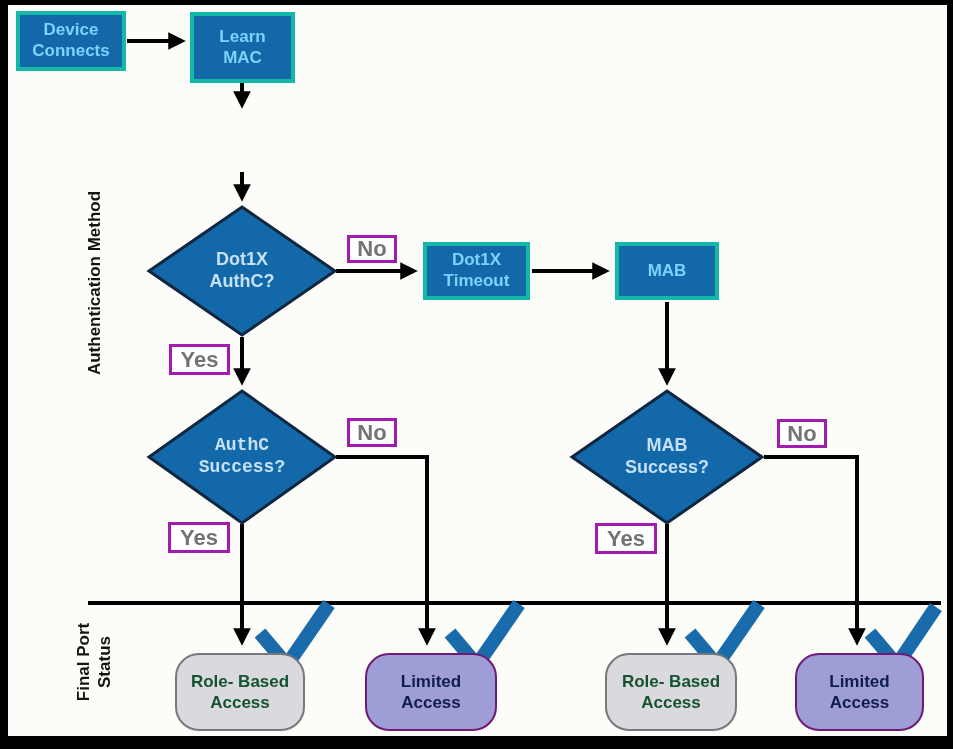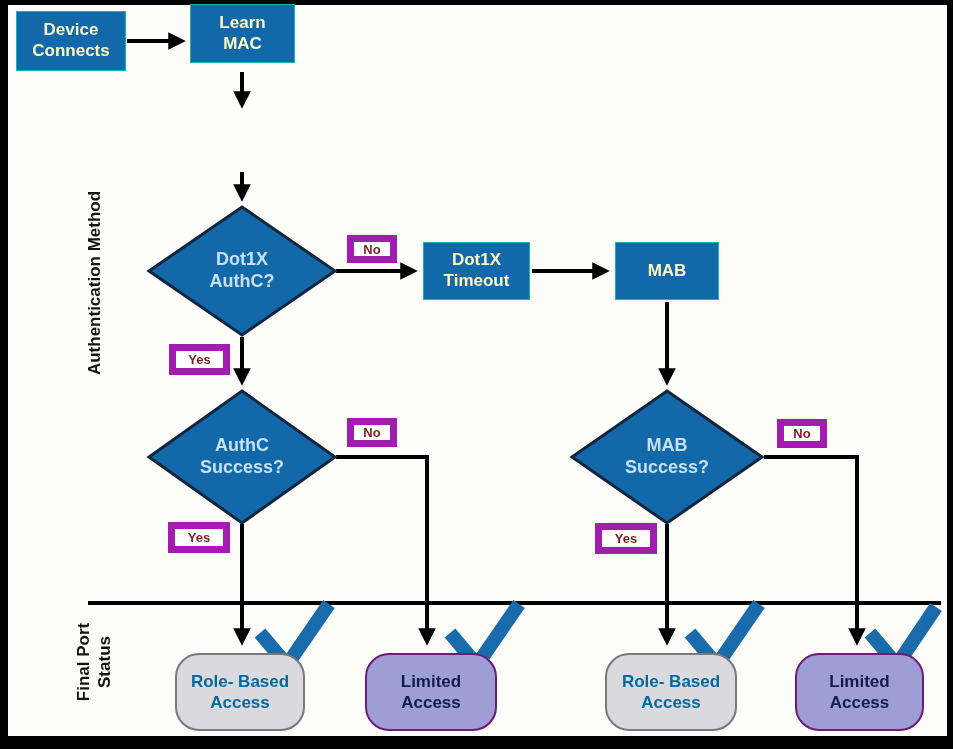--- a/index.html
+++ b/index.html
@@ -36,58 +36,58 @@
     align-items: center;
     justify-content: center;
     text-align: center;
     white-space: pre-line;
     font-weight: bold;
     line-height: 1.22;
     box-sizing: border-box;
   }
   .proc {
     background: #1268a8;
-    border: 1px solid #14b8a6;
-    color: #fef9c3;
+    border: 4px solid #14b8a6;
+    color: #7dd3fc;
     font-size: 17px;
   }
   .diamond-label {
     color: #c6e0f6;
     font-size: 18px;
     background: transparent;
   }
   .edge-label {
     position: absolute;
     display: flex;
     align-items: center;
     justify-content: center;
     background: #ffffff;
-    border: 7px solid #a21caf;
-    color: #7f1d1d;
+    border: 3px solid #a21caf;
+    color: #737373;
     font-weight: bold;
-    font-size: 13px;
+    font-size: 22px;
     box-sizing: border-box;
   }
   .outcome {
     position: absolute;
     display: flex;
     align-items: center;
     justify-content: center;
     text-align: center;
     white-space: pre-line;
     font-weight: bold;
     font-size: 17px;
     line-height: 1.25;
     border-radius: 24px;
     box-sizing: border-box;
   }
   .outcome.gray {
     background: #d9d9de;
     border: 2px solid #77777e;
-    color: #0369a1;
+    color: #14532d;
   }
   .outcome.purple {
     background: #9e9dd6;
     border: 2px solid #701a75;
     color: #101d4a;
   }
   .vlabel {
     position: absolute;
     transform: translate(-50%, -50%) rotate(-90deg);
     font-weight: bold;
@@ -132,29 +132,29 @@
     <polygon points="667,391 762,457 667,523 572,457" fill="#1268a8" stroke="#10263f" stroke-width="3"></polygon>
 
     <path d="M260,633 L287,665 L329,604" fill="none" stroke="#1a6bab" stroke-width="14"></path>
     <path d="M450,633 L477,665 L519,604" fill="none" stroke="#1a6bab" stroke-width="14"></path>
     <path d="M690,633 L717,665 L759,604" fill="none" stroke="#1a6bab" stroke-width="14"></path>
     <path d="M870,633 L897,665 L936,607" fill="none" stroke="#1a6bab" stroke-width="14"></path>
   </svg>
 
   <div class="node proc" style="left:16px; top:11px; width:110px; height:60px;">Device
 Connects</div>
-  <div class="node proc" style="left:190px; top:4px; width:105px; height:59px;">Learn
+  <div class="node proc" style="left:190px; top:12px; width:105px; height:71px;">Learn
 MAC</div>
   <div class="node proc" style="left:423px; top:242px; width:107px; height:58px;">Dot1X
 Timeout</div>
   <div class="node proc" style="left:615px; top:242px; width:104px; height:58px;">MAB</div>
 
   <div class="node diamond-label" style="left:149px; top:207px; width:186px; height:128px;">Dot1X
 AuthC?</div>
-  <div class="node diamond-label" style="left:149px; top:391px; width:186px; height:132px;">AuthC
+  <div class="node diamond-label" style="left:149px; top:391px; width:186px; height:132px;font-family:Liberation Mono, monospace;">AuthC
 Success?</div>
   <div class="node diamond-label" style="left:572px; top:391px; width:190px; height:132px;">MAB
 Success?</div>
 
   <div class="edge-label" style="left:347px; top:235px; width:50px; height:28px;">No</div>
   <div class="edge-label" style="left:169px; top:344px; width:61px; height:31px;">Yes</div>
   <div class="edge-label" style="left:347px; top:418px; width:50px; height:29px;">No</div>
   <div class="edge-label" style="left:168px; top:522px; width:62px; height:31px;">Yes</div>
   <div class="edge-label" style="left:777px; top:419px; width:50px; height:29px;">No</div>
   <div class="edge-label" style="left:595px; top:523px; width:62px; height:31px;">Yes</div>

